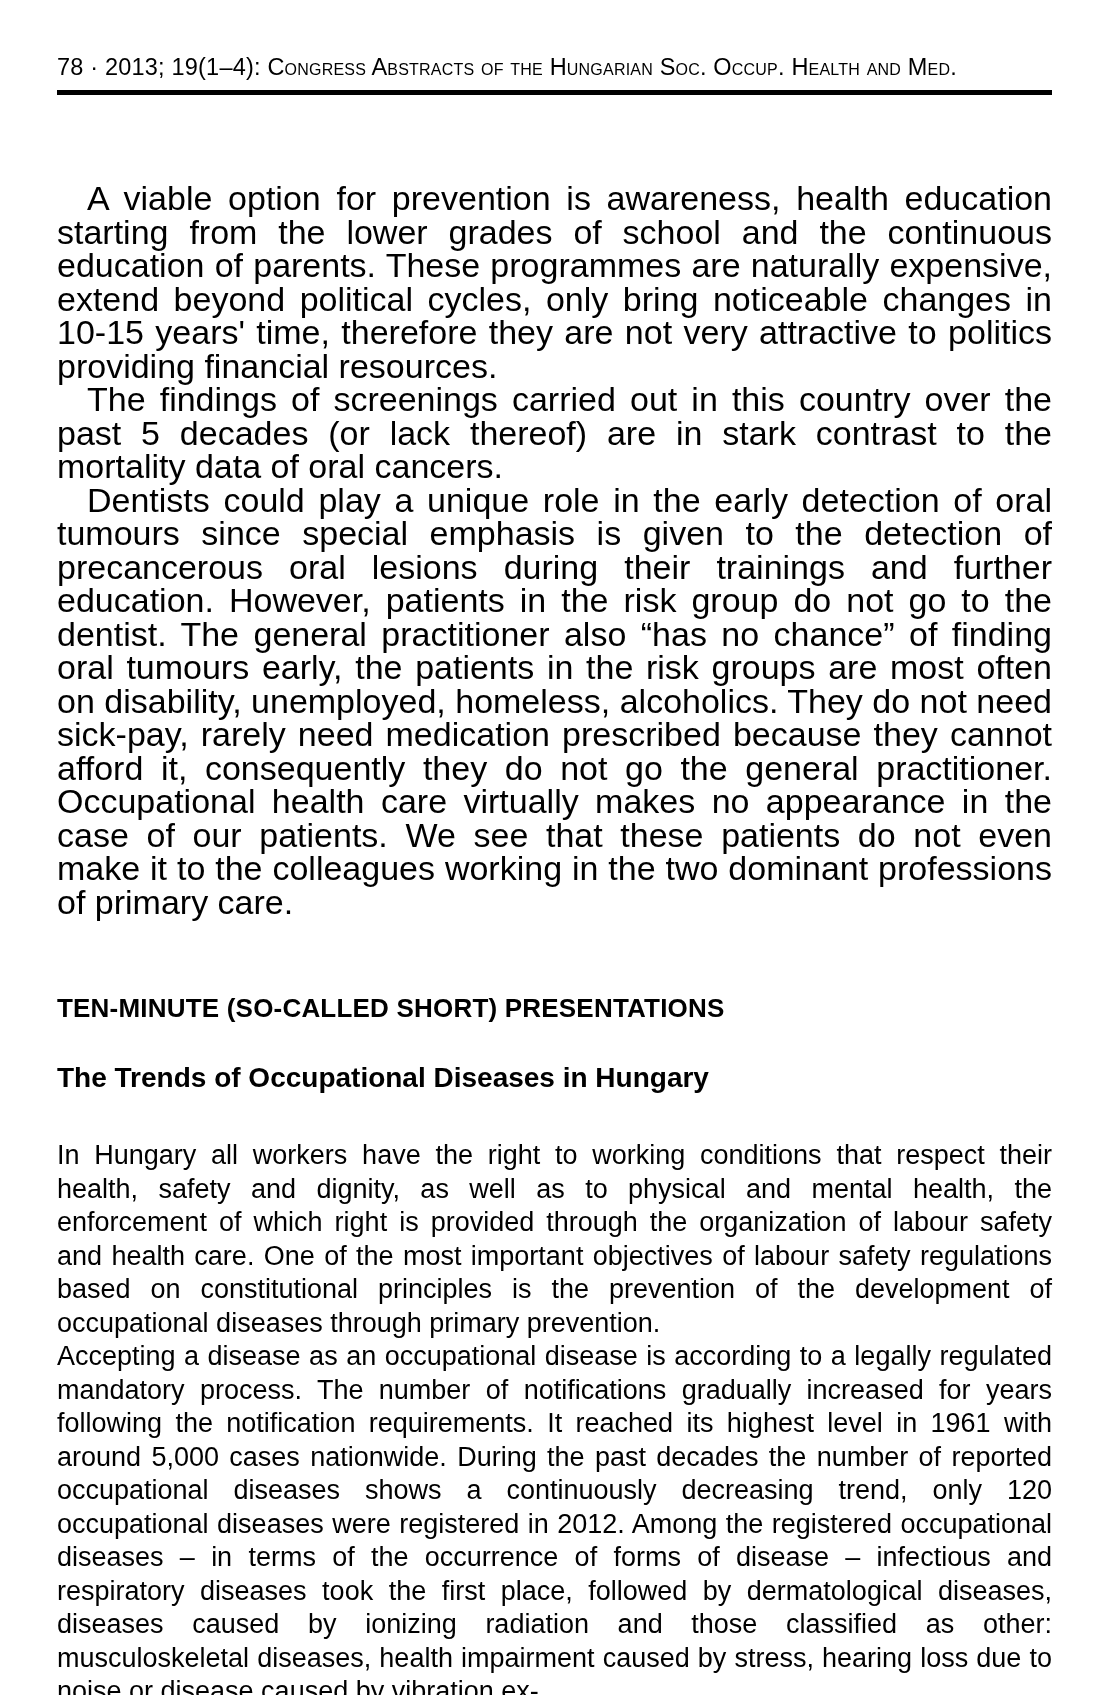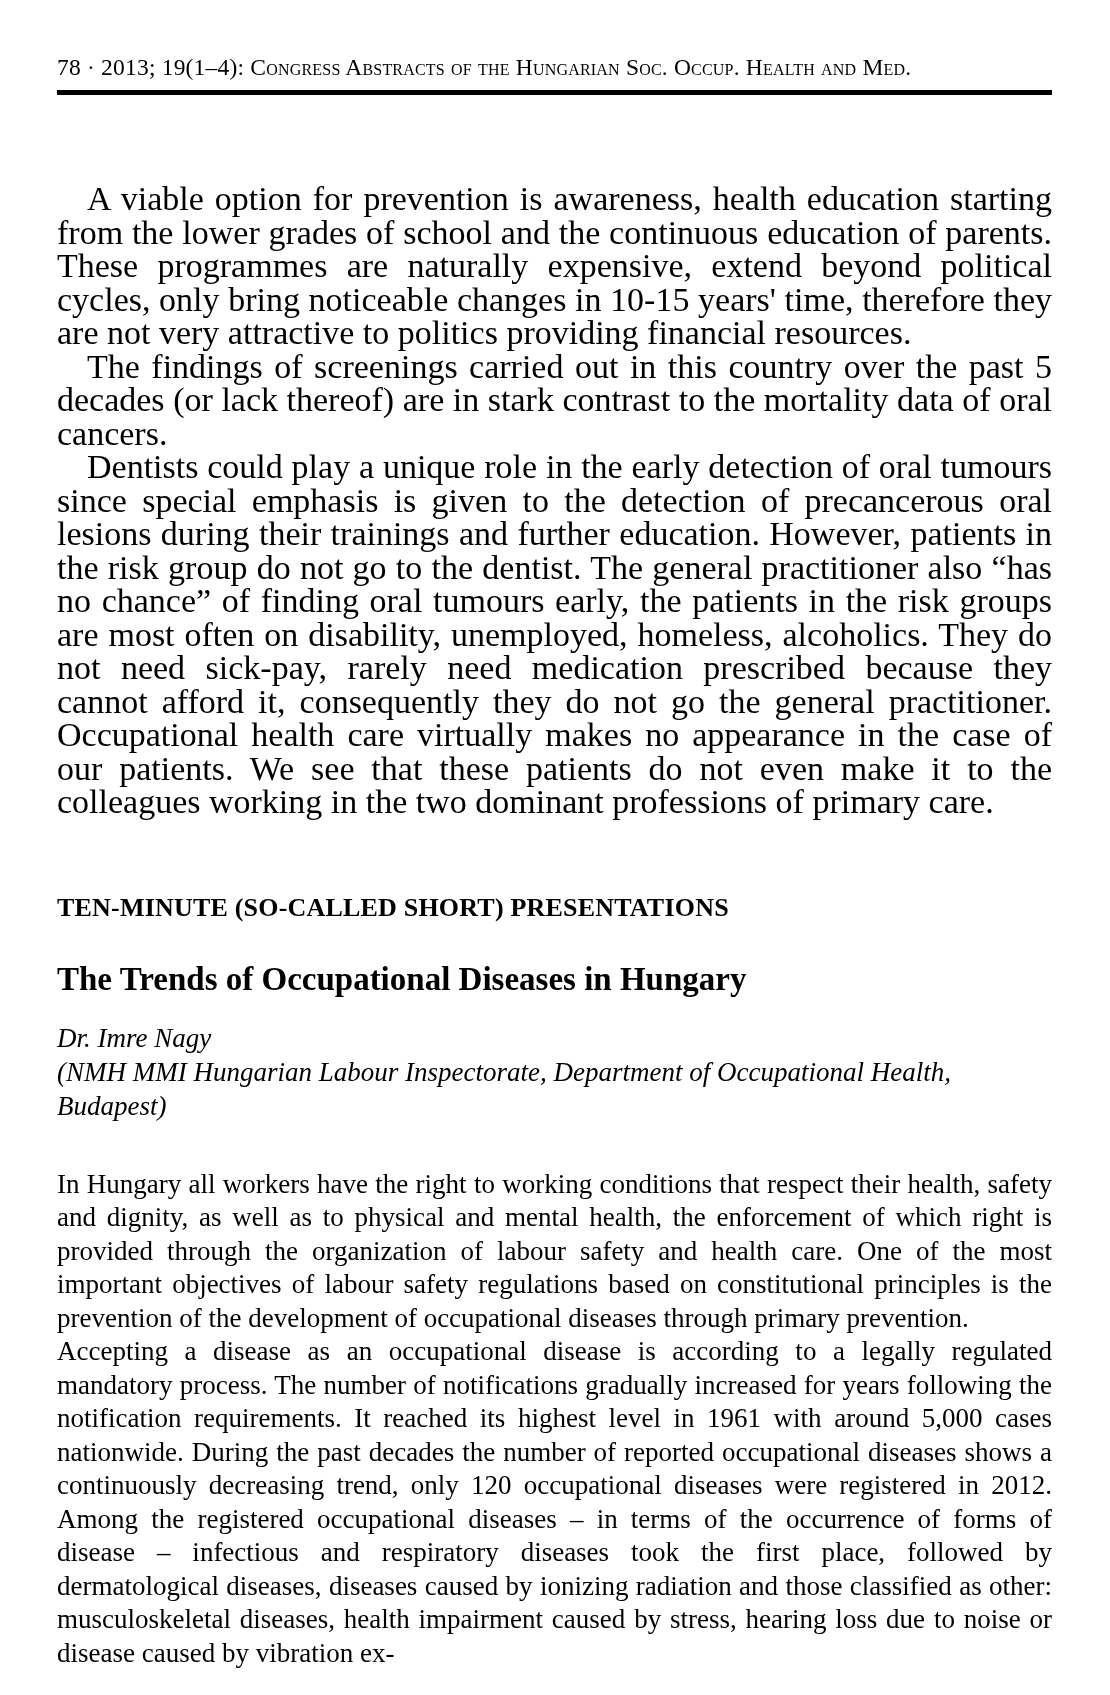--- a/index.html
+++ b/index.html
@@ -3,21 +3,21 @@
 <meta charset="utf-8">
 <style>
   * { margin: 0; padding: 0; box-sizing: border-box; }
   html, body { background: #ffffff; }
   .page {
     position: relative;
     width: 1110px;
     height: 1695px;
     background: #ffffff;
     color: #000000;
-    font-family: Liberation Serif, serif;
+    font-family: Liberation Sans, sans-serif;
     padding: 54px 58px 16px 57px;
     overflow: hidden;
   }
   .running-head {
     font-size: 23.5px;
     white-space: nowrap;
     letter-spacing: 0.2px;
   }
   .running-head .caps {
     font-variant: small-caps;
@@ -34,21 +34,21 @@
     text-align: justify;
   }
   .body-text p.para { text-indent: 30px; }
   .section-heading {
     font-size: 26px;
     font-weight: bold;
     margin-top: 74px;
     letter-spacing: 0.2px;
   }
   .article-title {
-    font-size: 33px;
+    font-size: 28px;
     font-weight: bold;
     margin-top: 38px;
   }
   .author-block {
     margin-top: 23px;
     font-style: italic;
     font-size: 27px;
     line-height: 34px;
   }
   .abstract {
@@ -75,24 +75,20 @@
     <section class="body-text">
       <p class="para">A viable option for prevention is awareness, health education starting from the lower grades of school and the continuous education of parents. These programmes are naturally expensive, extend beyond political cycles, only bring noticeable changes in 10-15 years' time, therefore they are not very attractive to politics providing financial resources.</p>
       <p class="para">The findings of screenings carried out in this country over the past 5 decades (or lack thereof) are in stark contrast to the mortality data of oral cancers.</p>
       <p class="para">Dentists could play a unique role in the early detection of oral tumours since special emphasis is given to the detection of precancerous oral lesions during their trainings and further education. However, patients in the risk group do not go to the dentist. The general practitioner also “has no chance” of finding oral tumours early, the patients in the risk groups are most often on disability, unemployed, homeless, alcoholics. They do not need sick-pay, rarely need medication prescribed because they cannot afford it, consequently they do not go the general practitioner. Occupational health care virtually makes no appearance in the case of our patients. We see that these patients do not even make it to the colleagues working in the two dominant professions of primary care.</p>
     </section>
 
     <h2 class="section-heading">TEN-MINUTE (SO-CALLED SHORT) PRESENTATIONS</h2>
 
     <h3 class="article-title">The Trends of Occupational Diseases in Hungary</h3>
 
-    <div class="author-block">
-      <p>Dr. Imre Nagy</p>
-      <p>(NMH MMI Hungarian Labour Inspectorate, Department of Occupational Health, Budapest)</p>
-    </div>
 
     <section class="abstract">
       <p class="no-indent">In Hungary all workers have the right to working conditions that respect their health, safety and dignity, as well as to physical and mental health, the enforcement of which right is provided through the organization of labour safety and health care. One of the most important objectives of labour safety regulations based on constitutional principles is the prevention of the development of occupational diseases through primary prevention.</p>
       <p class="para">Accepting a disease as an occupational disease is according to a legally regulated mandatory process. The number of notifications gradually increased for years following the notification requirements. It reached its highest level in 1961 with around 5,000 cases nationwide. During the past decades the number of reported occupational diseases shows a continuously decreasing trend, only 120 occupational diseases were registered in 2012. Among the registered occupational diseases – in terms of the occurrence of forms of disease – infectious and respiratory diseases took the first place, followed by dermatological diseases, diseases caused by ionizing radiation and those classified as other: musculoskeletal diseases, health impairment caused by stress, hearing loss due to noise or disease caused by vibration ex-</p>
     </section>
 
   </main>
 </div>
 
 </body></html>

